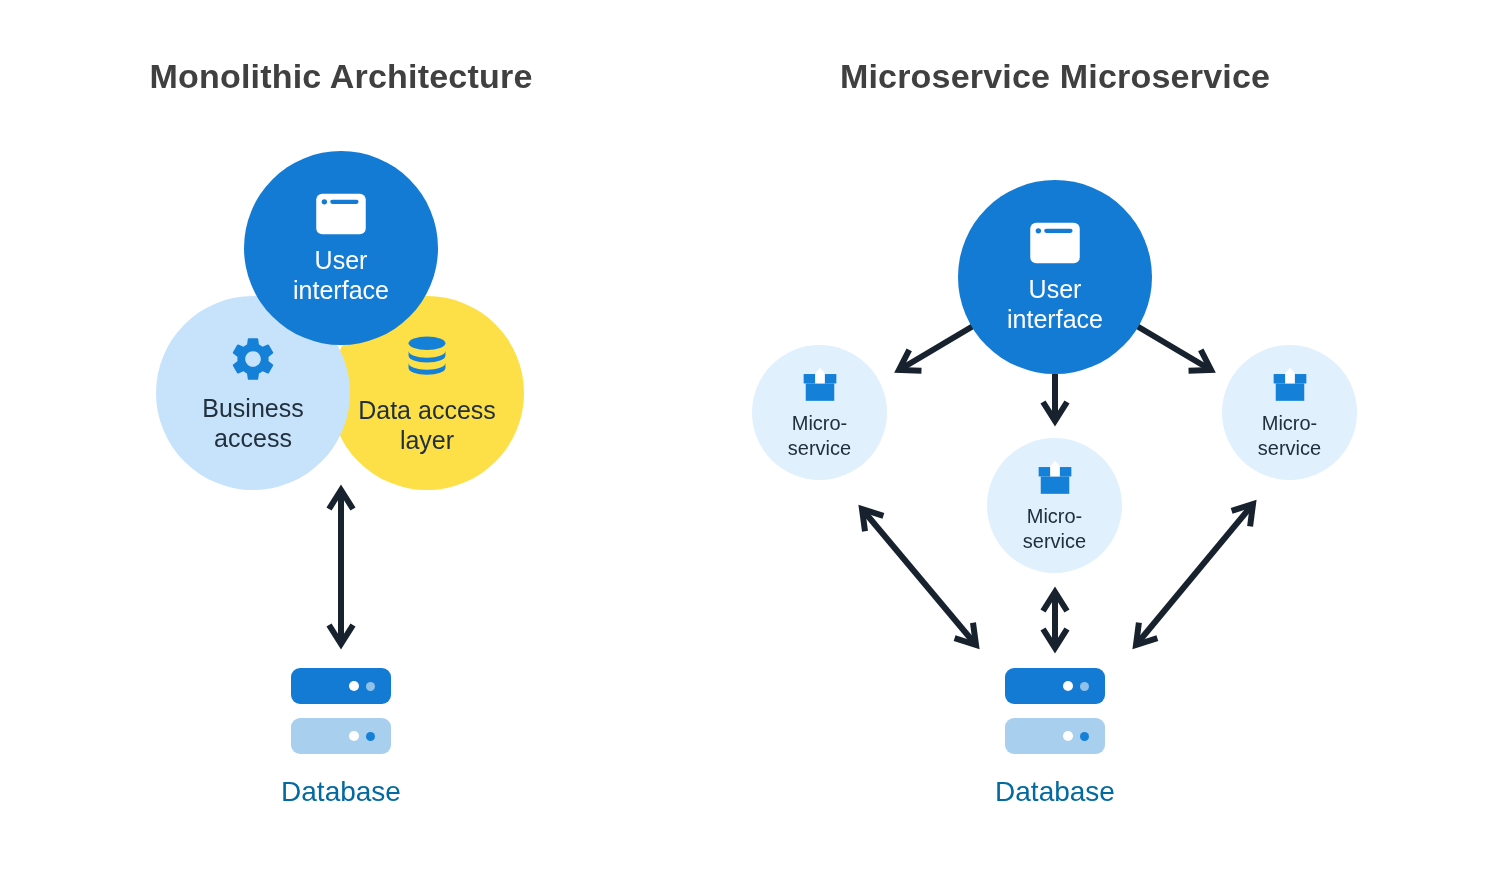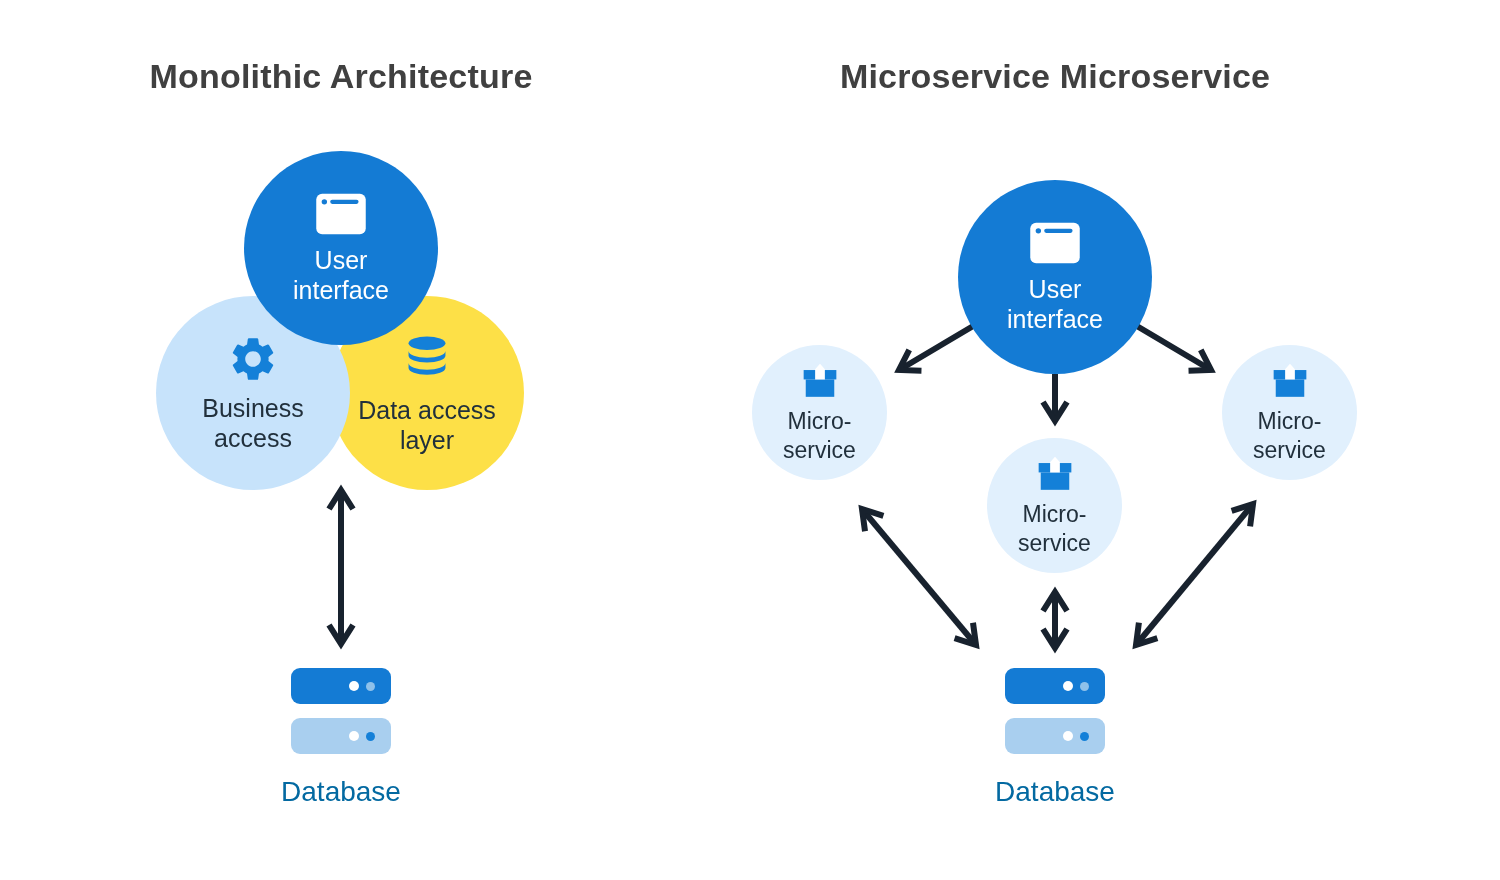--- a/index.html
+++ b/index.html
@@ -18,21 +18,21 @@
     text-align:center;
   }
   .circle-blue{background:#147bd4;z-index:4;}
   .circle-pale-strong{background:#c7e3fb;z-index:3;}
   .circle-pale-light{background:#fde047;z-index:2;}
   .circle-micro{background:#e1f0fd;z-index:2;}
   .big{width:194px;height:194px;}
   .small{width:135px;height:135px;}
   .node-label{font-size:25px;line-height:1.22;color:#21303c;margin-top:8px;text-align:center;}
   .node-label.on-blue{color:#ffffff;}
-  .micro-label{font-size:23px;line-height:1.25;color:#21303c;margin-top:6px;width:92px;}
+  .micro-label{font-size:20px;line-height:1.25;color:#21303c;margin-top:6px;width:92px;}
   .ui-label-wrap{width:150px;}
   .biz-label-wrap{width:175px;}
   .dal-label-wrap{width:195px;}
   .icon{display:block;}
   .arrow-layer{position:absolute;left:0;top:0;z-index:1;}
   .server{position:absolute;width:100px;z-index:2;}
   .server-bar{position:relative;width:100px;height:36px;border-radius:9px;margin-bottom:14px;}
   .server-bar.top{background:#147bd4;}
   .server-bar.bottom{background:#a9cfef;}
   .server-dot{position:absolute;border-radius:50%;top:13px;}

